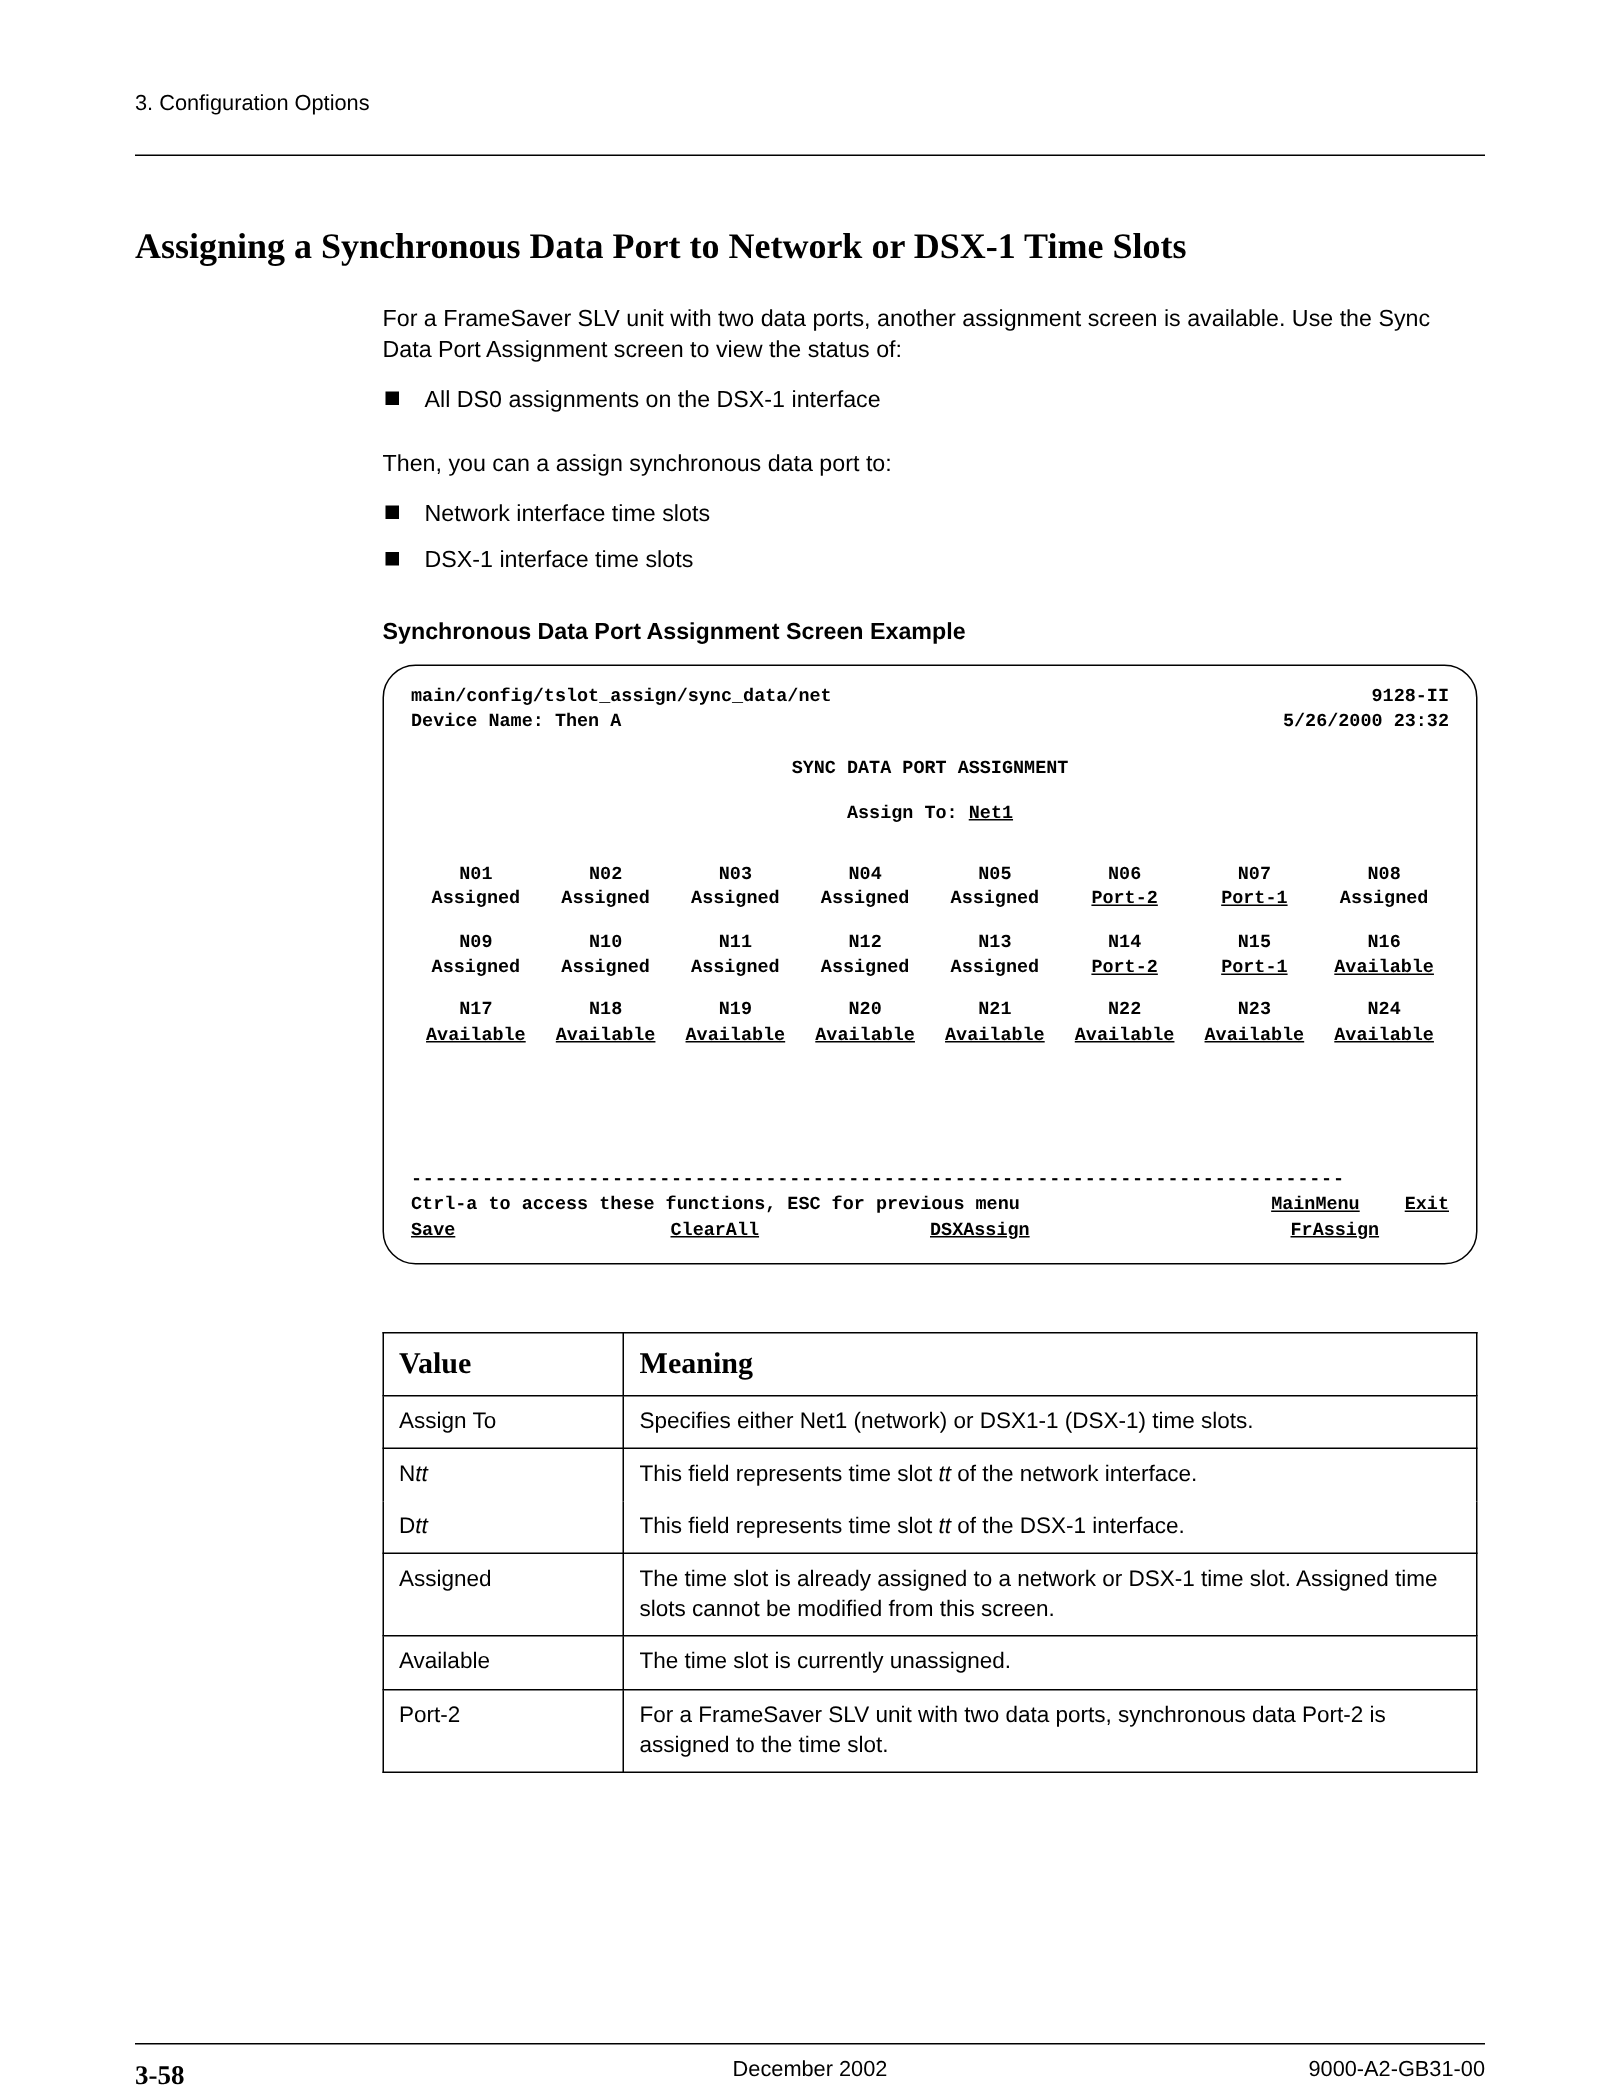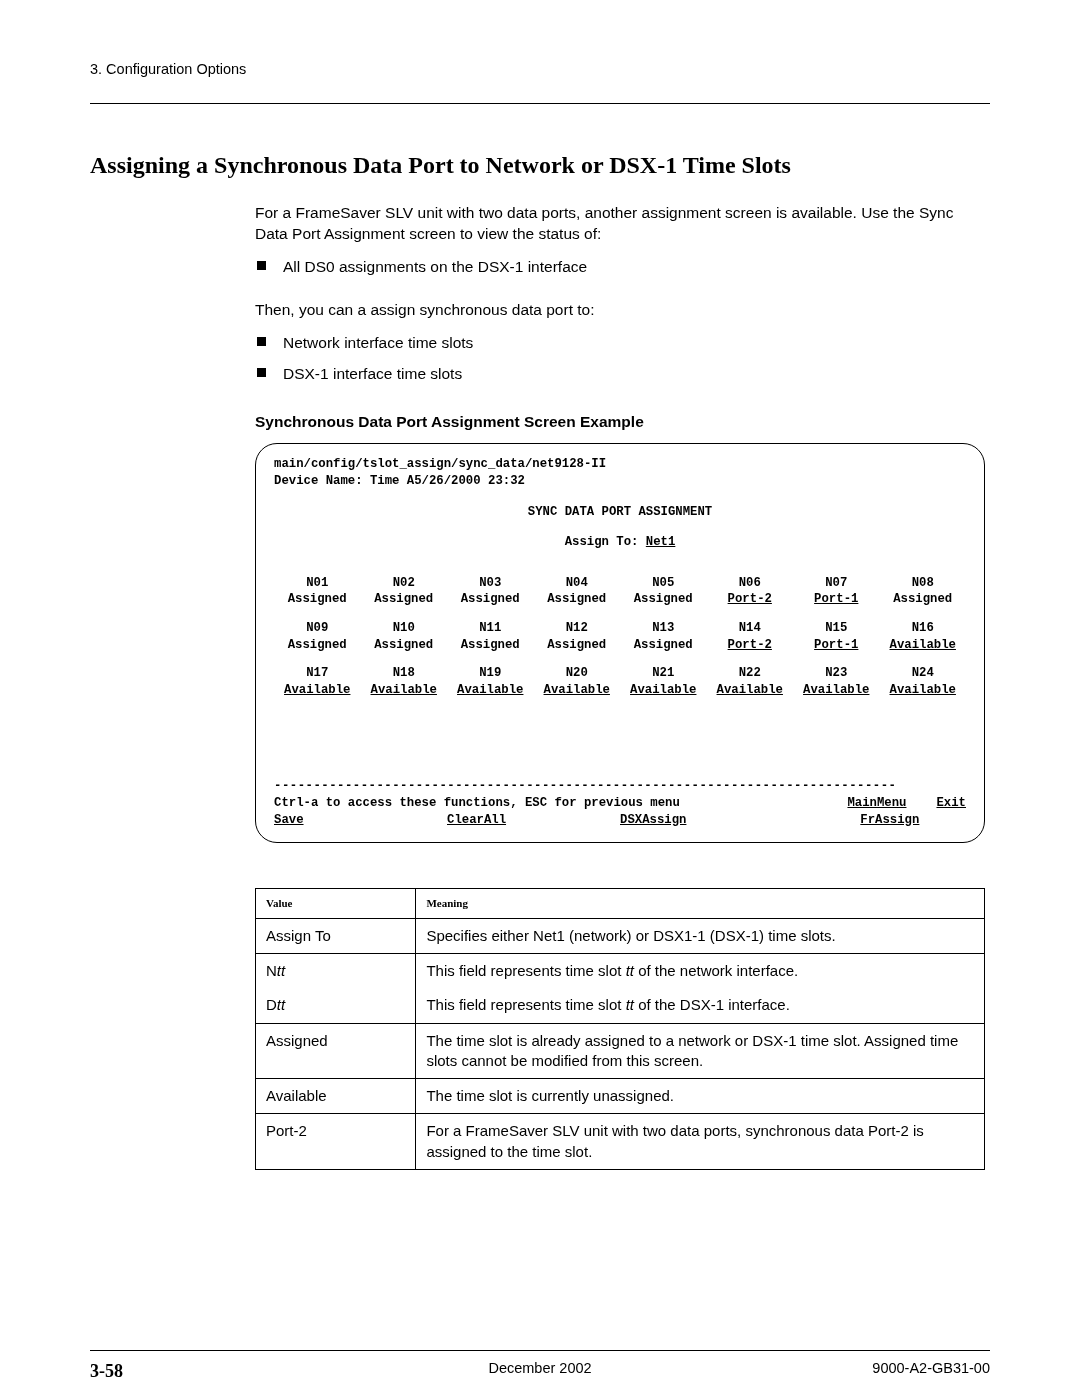--- a/index.html
+++ b/index.html
@@ -58,20 +58,21 @@
     padding: 12px 18px 14px 18px;
     font-family: "Courier New", Courier, monospace;
     font-size: 12.3px;
     font-weight: bold;
     margin-bottom: 45px;
     white-space: nowrap;
     overflow: hidden;
   }
   .screen-row {
     display: flex;
+    justify-content: space-between;
   }
   .center { text-align: center; }
   .u { text-decoration: underline; }
   .slot-grid {
     display: grid;
     grid-template-columns: repeat(8, 1fr);
     text-align: center;
     column-gap: 0;
     margin-top: 12px;
   }
@@ -99,21 +100,21 @@
   }
   table.vals th, table.vals td {
     border: 1px solid #000;
     padding: 7px 10px;
     text-align: left;
     vertical-align: top;
   }
   table.vals th {
     font-family: "Times New Roman", Times, serif;
     font-weight: bold;
-    font-size: 11px;
+    font-size: 20px;
   }
   .nocol-top { border-top:none !important; }
   .nocol-bot { border-bottom:none !important; }
   .italic { font-style: italic; }
   .footer {
     display: grid;
     grid-template-columns: 1fr 1fr 1fr;
     border-top: 1.5px solid #000;
     margin-top: 180px;
     padding-top: 8px;
@@ -152,21 +153,21 @@
     </ul>
 
   <div class="subhead">Synchronous Data Port Assignment Screen Example</div>
 
   <div class="screen">
     <div class="screen-row">
       <span>main/config/tslot_assign/sync_data/net</span>
       <span>9128-II</span>
     </div>
     <div class="screen-row">
-      <span>Device Name: Time A</span>
+      <span>Device Name: Then A</span>
       <span>5/26/2000 23:32</span>
     </div>
     <div class="center" style="margin-top:14px;">SYNC DATA PORT ASSIGNMENT</div>
     <div class="center" style="margin-top:14px;">
       <span>Assign To:</span>
       <span class="u">Net1  </span>
     </div>
     <div class="slot-grid" id="slots">
         <span class="slot-label">N01</span>
         <span class="slot-label">N02</span>

